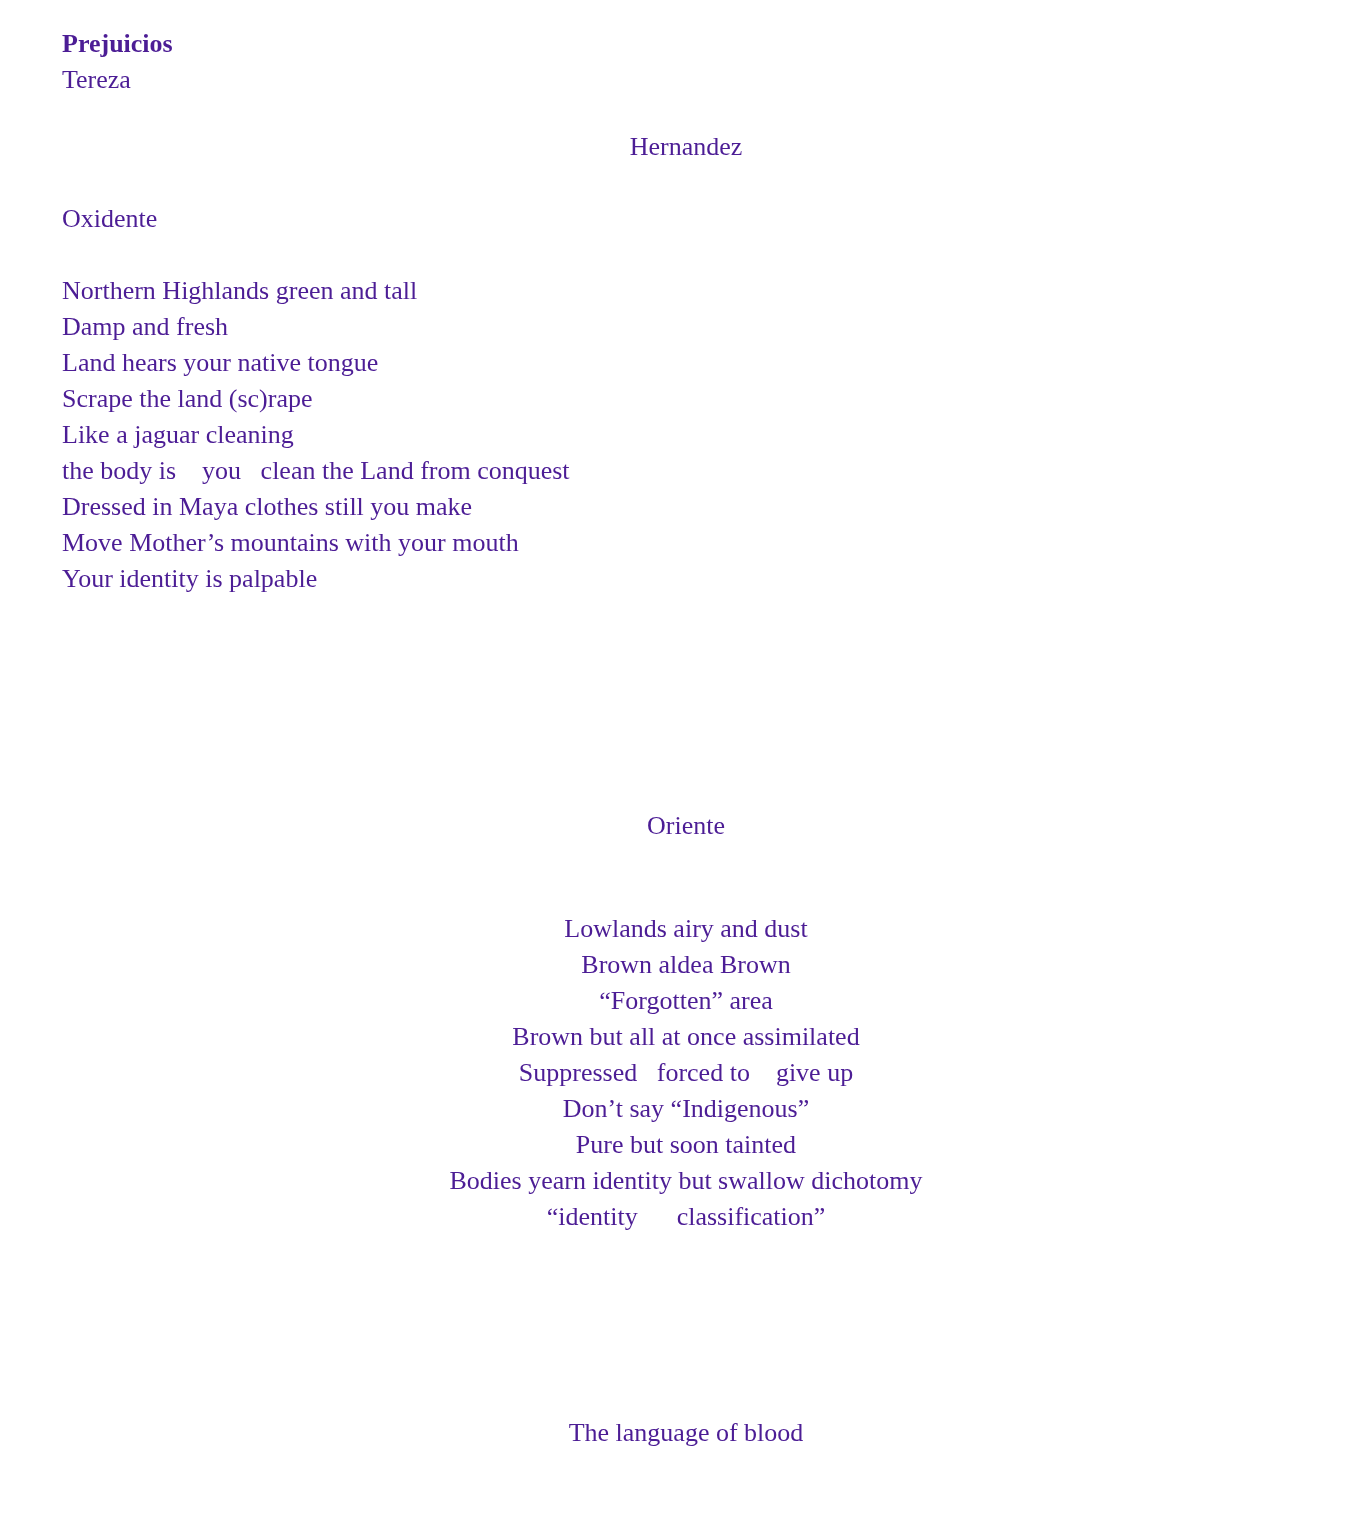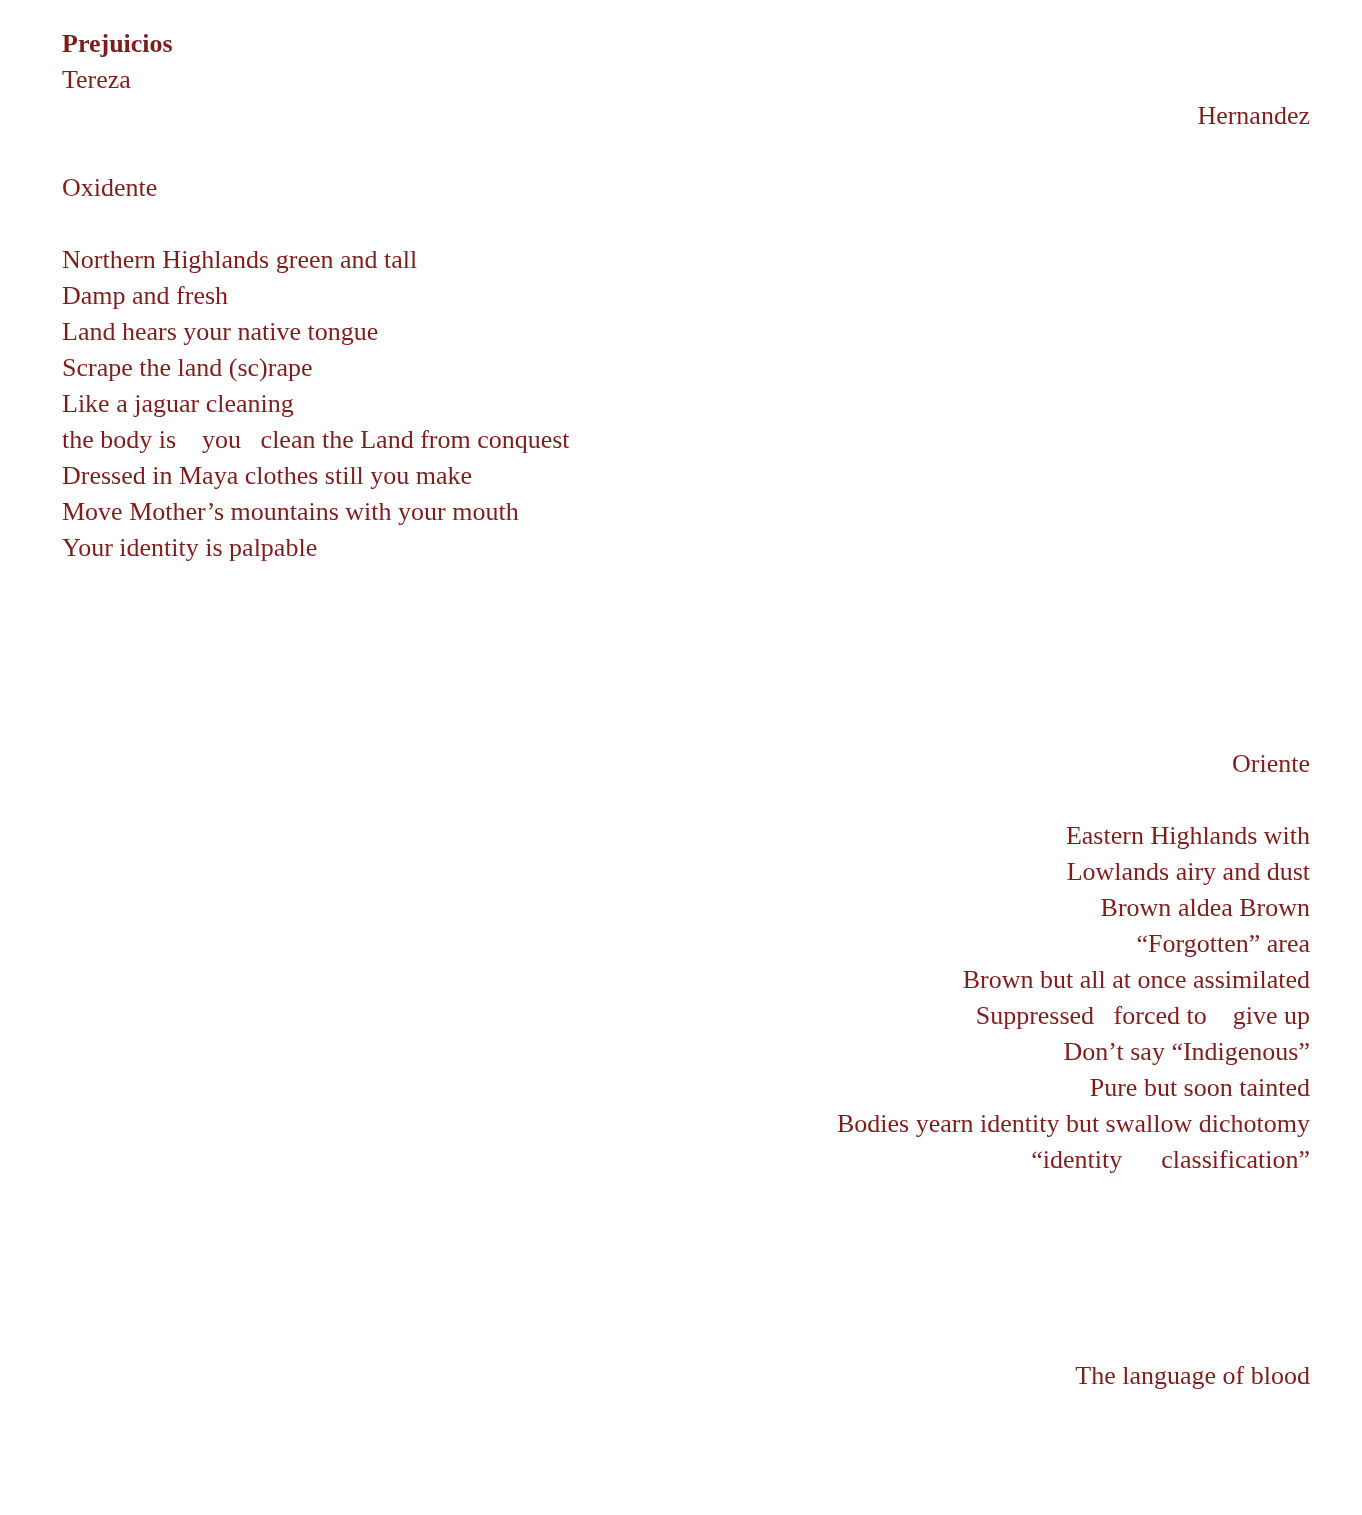--- a/index.html
+++ b/index.html
@@ -7,31 +7,31 @@
     padding: 0;
     background: #ffffff;
   }
   .page {
     position: relative;
     width: 1362px;
     height: 1515px;
     box-sizing: border-box;
     padding: 26px 52px 0 62px;
     background: #ffffff;
-    color: #7f1d1d;
+    color: #4c1d95;
     font-family: "Liberation Serif", "DejaVu Serif", serif;
     font-size: 26px;
     line-height: 36px;
     overflow: hidden;
   }
   .line { white-space: pre-wrap; }
   .bold { font-weight: bold; }
   .italic { }
-  .right { text-align: right; }
-  .center { text-align: right; }
+  .right { text-align: center; margin-top: 31px; }
+  .center { text-align: center; }
   .blank-1 { height: 36px; }
   .blank-5 { height: 180px; }
 </style>
 </head>
 <body>
 
 <div class="page">
 
   <div class="line bold">Prejuicios</div>
 
@@ -57,21 +57,20 @@
       <div class="line"><span>Your identity is palpable</span></div>
     </div>
 
   <div class="blank-5"></div>
 
   <div class="line italic right">Oriente</div>
 
   <div class="blank-1"></div>
 
   <div class="stanza right">
-      <div class="line"><span>Eastern Highlands with</span></div>
       <div class="line"><span>Lowlands airy and dust</span></div>
       <div class="line"><span>Brown </span><span class="italic">aldea</span><span> Brown</span></div>
       <div class="line"><span>“Forgotten” area</span></div>
       <div class="line"><span>Brown but all at once assimilated</span></div>
       <div class="line"><span>Suppressed   forced to    give up</span></div>
       <div class="line"><span>Don’t say “Indigenous”</span></div>
       <div class="line"><span>Pure but soon tainted</span></div>
       <div class="line"><span>Bodies yearn identity but swallow dichotomy</span></div>
       <div class="line"><span>“identity      classification”</span></div>
     </div>

